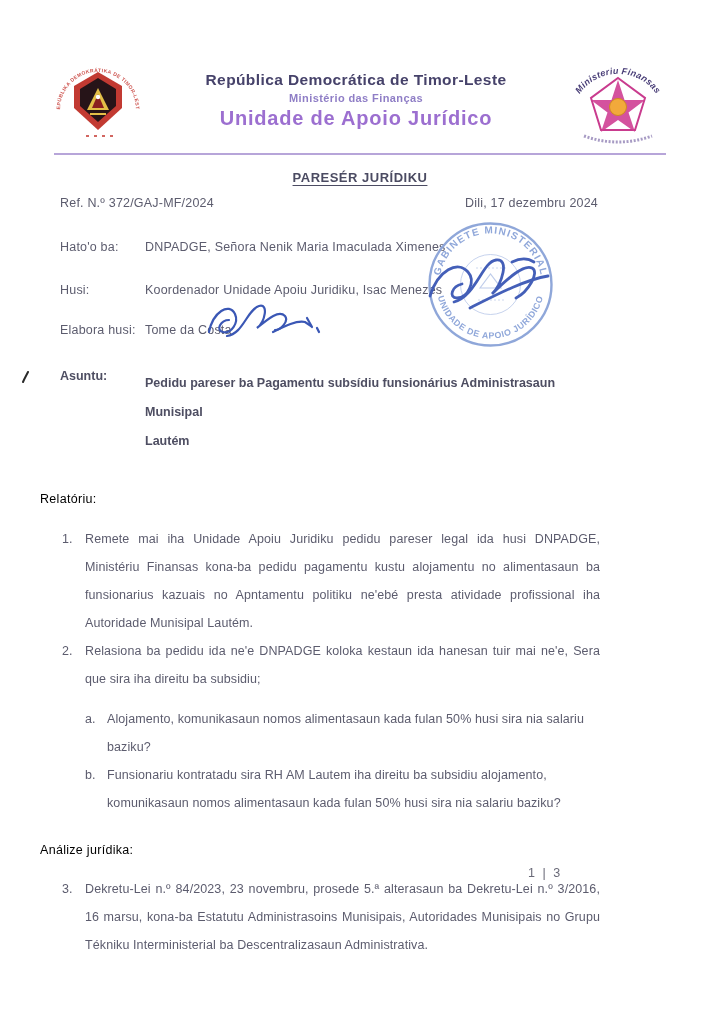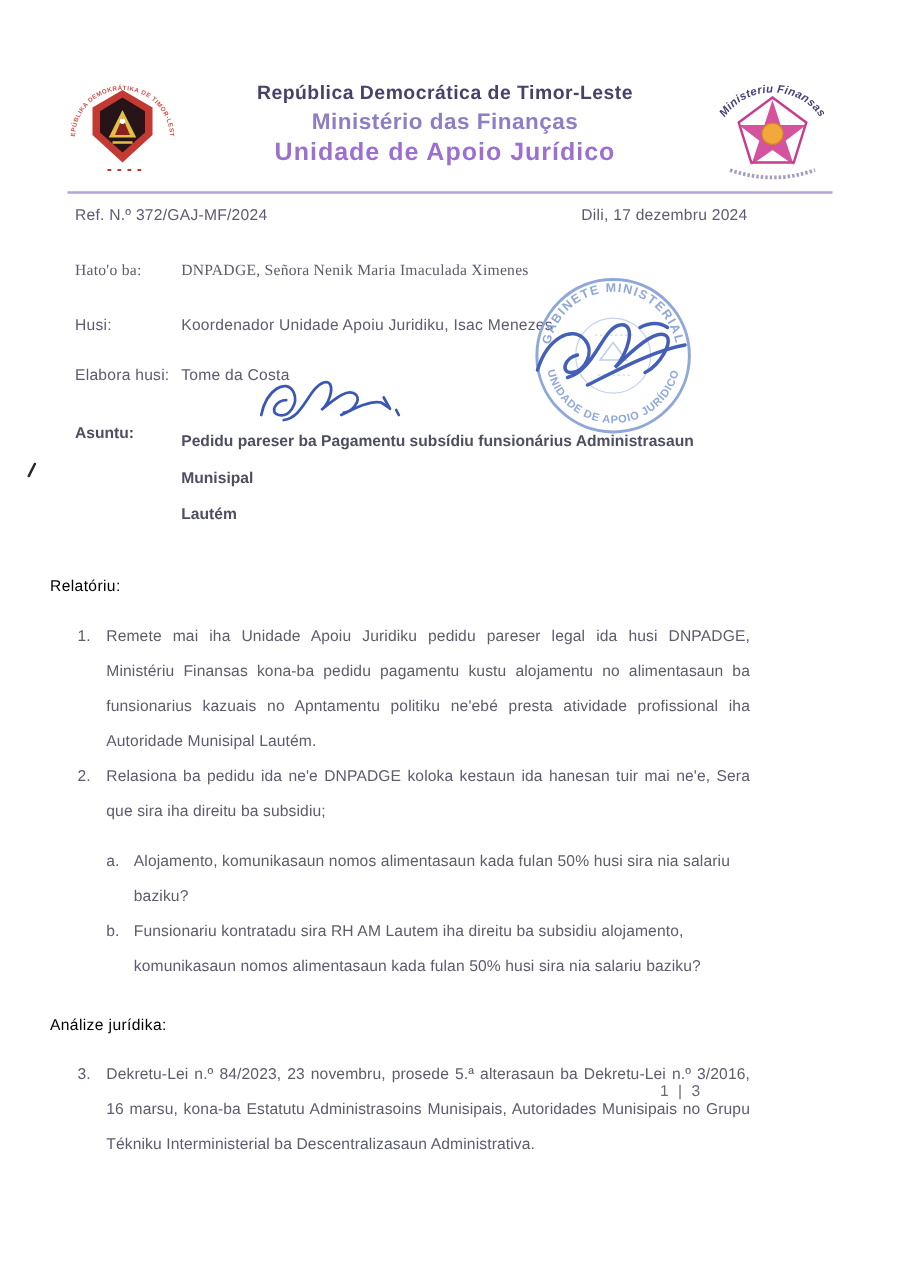--- a/index.html
+++ b/index.html
@@ -15,39 +15,39 @@
   }
   
   .header {
     display: flex; align-items: center;
     margin: 56px 52px 0 52px;
   }
   .emblem-left-wrap { width: 92px; height: 92px; flex: 0 0 auto; }
   .emblem-right-wrap { width: 100px; height: 92px; flex: 0 0 auto; }
   .header-center { flex: 1 1 auto; text-align: center; padding-bottom: 4px; }
   .org-line1 { font-size: 15.5px; font-weight: 700; color: #46426a; letter-spacing: 0.4px; }
-  .org-line2 { font-size: 18px; font-weight: 700; color: #8f7ec6; letter-spacing: 0.4px; margin-top: 3px; }
+  .org-line2 { font-size: 11px; font-weight: 700; color: #8f7ec6; letter-spacing: 0.4px; margin-top: 3px; }
   .org-line3 { font-size: 20px;   font-weight: 700; color: #9c6fd0; letter-spacing: 0.8px; margin-top: 3px; }
   .header-rule { border: 0; border-top: 2px solid #b7a5d9; margin: 5px 54px 0 54px; }
 
   
   .doc-title { text-align: center; margin-top: 13px; }
   .doc-title span {
     font-size: 13px; font-weight: 700; color: #4b4b62; letter-spacing: 0.5px;
     text-decoration: underline; text-underline-offset: 3px;
   }
   .meta-row {
     display: flex; justify-content: space-between;
     margin: 10px 122px 0 60px;
     font-size: 12.5px; color: #5c5c6e; letter-spacing: 0.2px; gap: 44px;
   }
 
   
   .rec-row { display: flex; margin: 0 122px 0 60px; font-size: 12.5px; letter-spacing: 0.2px; }
-  .rec-row.r1 { margin-top: 30px; font-family: Liberation Serif, serif; }
+  .rec-row.r1 { margin-top: 30px; }
   .rec-row.r2 { margin-top: 29px; }
   .rec-row.r3 { margin-top: 26px; }
   .rec-label { width: 85px; flex: 0 0 auto; }
   .rec-value { flex: 1 1 auto; }
 
   
   .subject-row { display: flex; margin: 32px 122px 0 60px; font-size: 12.5px; }
   .subject-label { width: 85px; flex: 0 0 auto; font-weight: 700; color: #4e4e62; }
   .subject-value { flex: 1 1 auto; font-weight: 700; color: #4e4e62; white-space: pre-line; line-height: 29px; margin-top: -7px; padding-top: 7px; }
   .subject-row { align-items: flex-start; }
@@ -116,20 +116,23 @@
         </text>
         <polygon points="50,22 77,42 67,74 33,74 23,42" fill="#ffffff" stroke="#c93b8e" stroke-width="2"></polygon>
         <path d="M50,24 L56.5,44 L77,44 L60.5,56.5 L67,76 L50,64 L33,76 L39.5,56.5 L23,44 L43.5,44 Z" fill="#cf3f93" opacity="0.9"></path>
         <circle cx="50" cy="51" r="8.5" fill="#f2a93b" stroke="#cf8a1f" stroke-width="1"></circle>
         <path d="M 16,80 Q 50,92 84,80" stroke="#8a7ab0" stroke-width="3" fill="none" stroke-dasharray="2 1.6" opacity="0.75"></path>
       </svg>
     </div>
   </div>
   <hr class="header-rule">
 
+  <div class="doc-title">
+    <span>PARESÉR JURÍDIKU</span>
+  </div>
   <div class="meta-row">
     <span>Ref. N.º 372/GAJ-MF/2024</span>
     <span>Dili, 17 dezembru 2024</span>
   </div>
 
   <div class="rec-row r1">
     <span class="rec-label">Hato'o ba:</span>
     <span class="rec-value">DNPADGE, Señora Nenik Maria Imaculada Ximenes</span>
   </div>
   <div class="rec-row r2">

